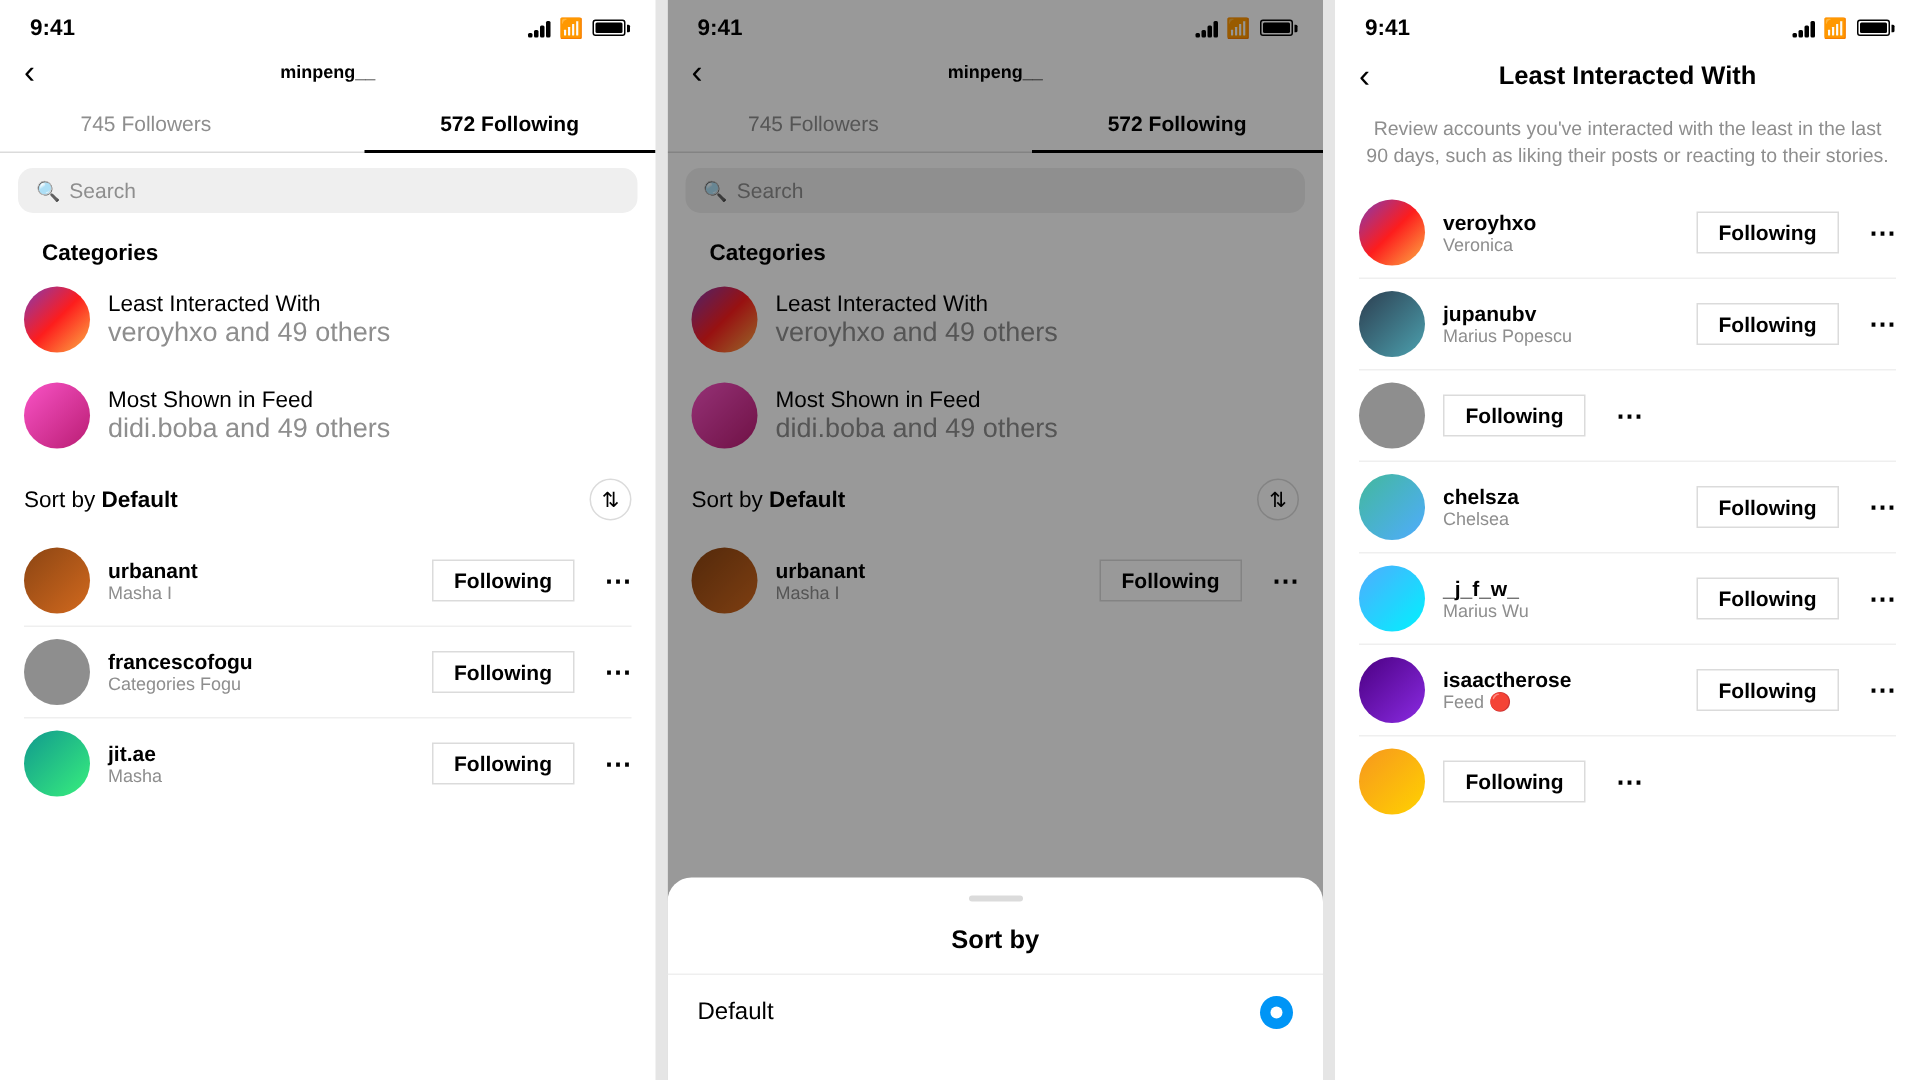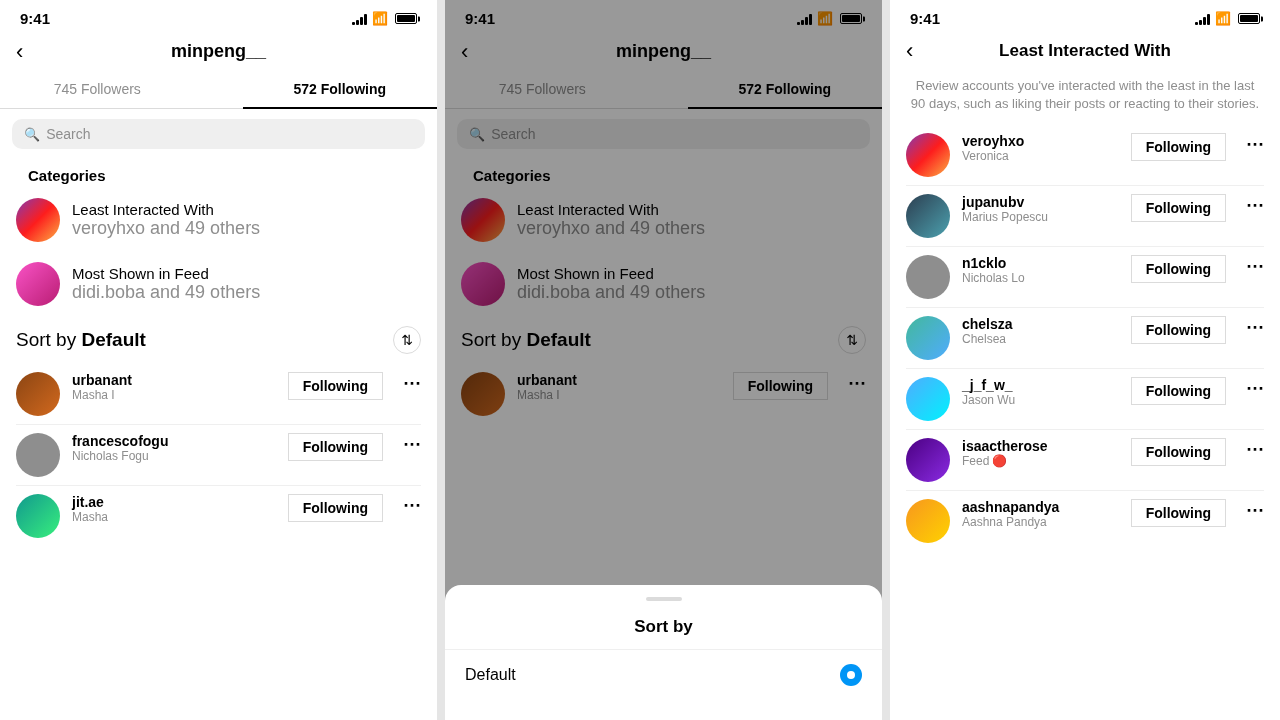--- a/index.html
+++ b/index.html
@@ -72,21 +72,21 @@
       align-items: center;
       justify-content: center;
       padding: 8px 16px;
       position: relative;
     }
     .back-btn {
       position: absolute; left: 16px;
       font-size: 22px; color: #000; font-weight: 300;
       cursor: pointer;
     }
-    .header-title { font-size: 18px; font-weight: 600; }
+    .header-title { font-size: 12px; font-weight: 600; }
 
     
     .tabs {
       display: flex;
       border-bottom: 1px solid #dbdbdb;
       gap: 48px;
     }
     .tab {
       flex: 1; text-align: center; padding: 10px 4px;
       font-size: 14px; color: #8e8e8e; cursor: pointer;
@@ -122,31 +122,31 @@
       flex-shrink: 0; background: #ccc;
     }
     .category-text .cat-title { font-size: 15px; font-weight: 500; }
     .category-text .cat-sub { font-size: 18px; color: #8e8e8e; }
 
     
     .sort-row {
       display: flex; align-items: center; justify-content: space-between;
       padding: 10px 16px;
     }
-    .sort-label { font-size: 19px; }
+    .sort-label { font-size: 15px; }
     .sort-label strong { font-weight: 700; }
     .sort-icon {
       width: 28px; height: 28px; border: 1.5px solid #dbdbdb;
       border-radius: 50%; display: flex; align-items: center;
       justify-content: center; font-size: 14px; cursor: pointer;
     }
 
     
     .user-item {
-      display: flex; align-items: flex-start;
+      display: flex; align-items: center;
       padding: 8px 16px; gap: 12px;
     }
     .user-avatar {
       width: 44px; height: 44px; border-radius: 50%;
       background: #ccc; flex-shrink: 0; overflow: hidden;
     }
     .user-info { flex: 1; }
     .user-info .username { font-size: 14px; font-weight: 600; }
     .user-info .fullname { font-size: 12px; color: #8e8e8e; }
     .follow-btn {
@@ -289,21 +289,21 @@
     <button class="follow-btn">Following</button>
     <span class="more-btn">⋯</span>
   </div>
 
   <div class="divider"></div>
 
   <div class="user-item">
     <div class="user-avatar av-gray"></div>
     <div class="user-info">
       <div class="username">francescofogu</div>
-      <div class="fullname">Nicholas Fogu</div>
+      <div class="fullname">Categories Fogu</div>
     </div>
     <button class="follow-btn">Following</button>
     <span class="more-btn">⋯</span>
   </div>
 
   <div class="divider"></div>
 
   <div class="user-item">
     <div class="user-avatar av-green"></div>
     <div class="user-info">
@@ -438,64 +438,56 @@
       <div class="username">jupanubv</div>
       <div class="fullname">Marius Popescu</div>
     </div>
     <button class="follow-btn">Following</button>
     <span class="more-btn">⋯</span>
   </div>
   <div class="divider"></div>
 
   <div class="user-item">
     <div class="user-avatar av-gray"></div>
-    <div class="user-info">
-      <div class="username">n1cklo</div>
-      <div class="fullname">Nicholas Lo</div>
-    </div>
     <button class="follow-btn">Following</button>
     <span class="more-btn">⋯</span>
   </div>
   <div class="divider"></div>
 
   <div class="user-item">
     <div class="user-avatar av-teal"></div>
     <div class="user-info">
       <div class="username">chelsza</div>
       <div class="fullname">Chelsea</div>
     </div>
     <button class="follow-btn">Following</button>
     <span class="more-btn">⋯</span>
   </div>
   <div class="divider"></div>
 
   <div class="user-item">
     <div class="user-avatar av-blue"></div>
     <div class="user-info">
       <div class="username">_j_f_w_</div>
-      <div class="fullname">Jason Wu</div>
+      <div class="fullname">Marius Wu</div>
     </div>
     <button class="follow-btn">Following</button>
     <span class="more-btn">⋯</span>
   </div>
   <div class="divider"></div>
 
   <div class="user-item">
     <div class="user-avatar av-indigo"></div>
     <div class="user-info">
       <div class="username">isaactherose</div>
       <div class="fullname">Feed 🔴</div>
     </div>
     <button class="follow-btn">Following</button>
     <span class="more-btn">⋯</span>
   </div>
   <div class="divider"></div>
 
   <div class="user-item">
     <div class="user-avatar av-orange"></div>
-    <div class="user-info">
-      <div class="username">aashnapandya</div>
-      <div class="fullname">Aashna Pandya</div>
-    </div>
     <button class="follow-btn">Following</button>
     <span class="more-btn">⋯</span>
   </div>
 </div>
 
 </body></html>

